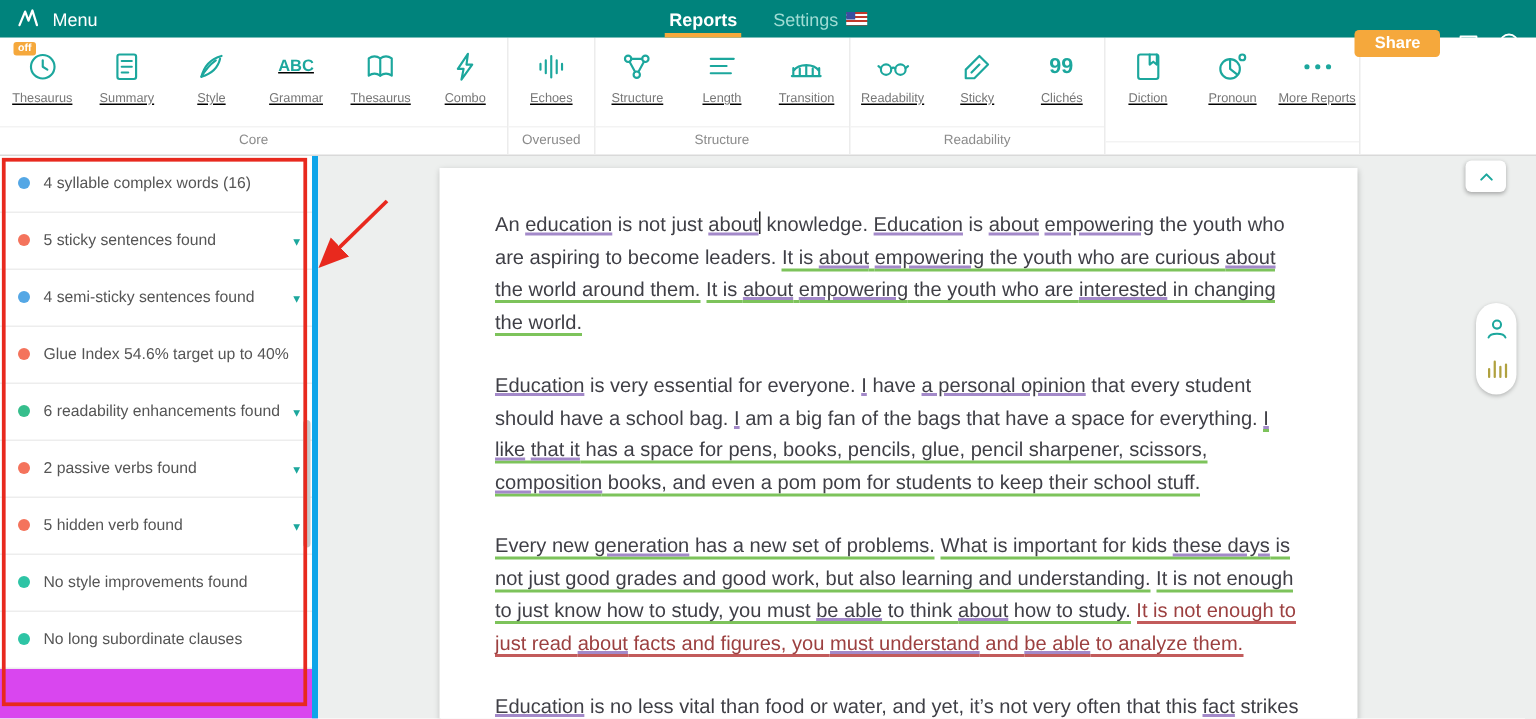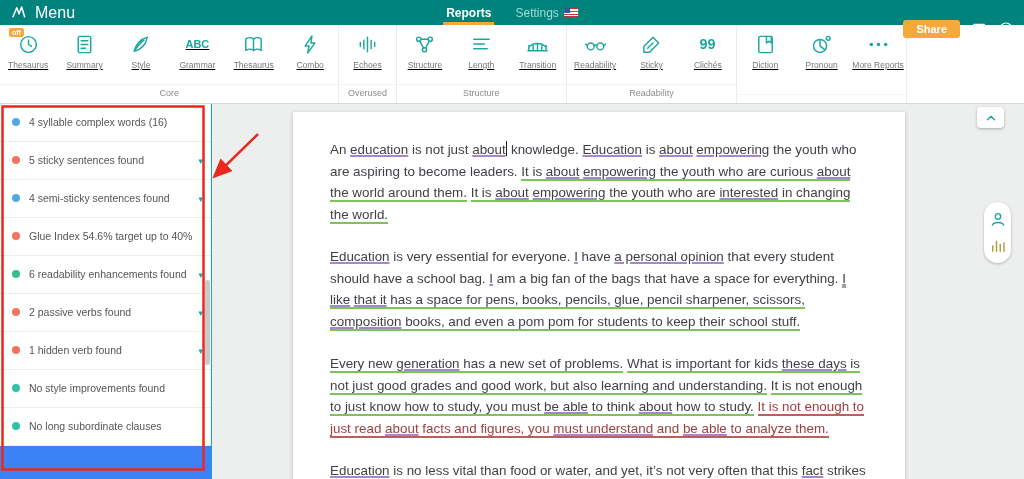--- a/index.html
+++ b/index.html
@@ -8,21 +8,21 @@
     --anno:#e8291e;
   }
   *{box-sizing:border-box;}
   body{margin:0;width:1024px;height:479px;position:relative;overflow:hidden;
        font-family:"Liberation Sans",sans-serif;background:#edefee;}
 
   
   .topbar{height:25px;background:var(--teal);display:flex;align-items:center;
           position:relative;color:#fff;padding:0 10px;}
   .logo{width:18px;height:18px;margin-right:7px;display:inline-flex;}
-  .menu-label{font-size:16px;cursor:pointer;}
+  .menu-label{font-size:12px;cursor:pointer;}
   .tabs{position:absolute;left:50%;top:0;height:100%;transform:translateX(-50%);
         display:flex;gap:24px;justify-content:center;}
   .tab{display:flex;align-items:center;font-size:12px;height:100%;position:relative;
        color:#9fdcd4;cursor:pointer;gap:5px;}
   .tab.active{color:#ffffff;font-weight:bold;}
   .tab.active::after{content:"";position:absolute;left:-3px;right:-3px;bottom:0;
        height:3px;background:var(--orange);}
   .flag{width:14px;height:9px;display:inline-block;position:relative;flex:none;
         background:repeating-linear-gradient(#c0392b 0 1.4px,#fff 1.4px 2.8px);}
   .flag::after{content:"";position:absolute;left:0;top:0;width:6px;height:5px;background:#3a4fa0;}
@@ -45,22 +45,22 @@
   .ticon svg{width:23px;height:23px;}
   .abc-txt{font-size:11px;font-weight:bold;color:var(--icon-teal);}
   .tlabel{font-size:8.5px;color:#767676;margin-top:4px;white-space:nowrap;}
   .tg-label{font-size:9px;color:#8b8b8b;text-align:center;padding:3px 0 5px;border-top:1px solid #f3f3f3;}
   .badge-off{position:absolute;top:3px;left:9px;background:var(--orange);color:#fff;
              font-size:7px;line-height:9px;padding:0 3px;border-radius:2px;font-weight:bold;}
 
   
   .content{position:relative;height:375px;}
 
-  .sidebar{position:absolute;left:0;top:0;width:212px;height:100%;background:#3b82f6;
-           overflow:hidden;border-right:1px solid #0ea5e9;}
+  .sidebar{position:absolute;left:0;top:0;width:212px;height:100%;background:#d946ef;
+           overflow:hidden;border-right:4px solid #0ea5e9;}
   .srow{display:flex;align-items:flex-start;padding:12px 8px 12px 12px;
         border-bottom:1px solid #ededed;cursor:pointer;background:#fff;}
   .sdot{width:8px;height:8px;border-radius:50%;flex:none;margin:2px 9px 0 0;}
   .stext{font-size:10.5px;color:#555;line-height:13px;flex:1;padding-right:2px;}
   .scaret{color:var(--icon-teal);font-size:9px;margin-top:2px;flex:none;cursor:pointer;}
   .sscroll{position:absolute;right:1px;top:176px;width:5px;height:85px;background:#c9c9c9;
            border-radius:3px;cursor:pointer;}
 
   .page{position:absolute;left:293px;top:8px;width:612px;height:480px;background:#fff;
         box-shadow:0 1px 4px rgba(0,0,0,.22);}
@@ -324,21 +324,21 @@
         <span class="stext">6 readability enhancements found</span>
         <span class="scaret">▾</span>
       </div>
       <div class="srow">
         <span class="sdot" style="background: rgb(244, 115, 92);"></span>
         <span class="stext">2 passive verbs found</span>
         <span class="scaret">▾</span>
       </div>
       <div class="srow">
         <span class="sdot" style="background: rgb(244, 115, 92);"></span>
-        <span class="stext">1 hidden verb found</span>
+        <span class="stext">5 hidden verb found</span>
         <span class="scaret">▾</span>
       </div>
       <div class="srow">
         <span class="sdot" style="background: rgb(46, 196, 165);"></span>
         <span class="stext">No style improvements found</span>
       </div>
       <div class="srow">
         <span class="sdot" style="background: rgb(46, 196, 165);"></span>
         <span class="stext">No long subordinate clauses</span>
       </div>

